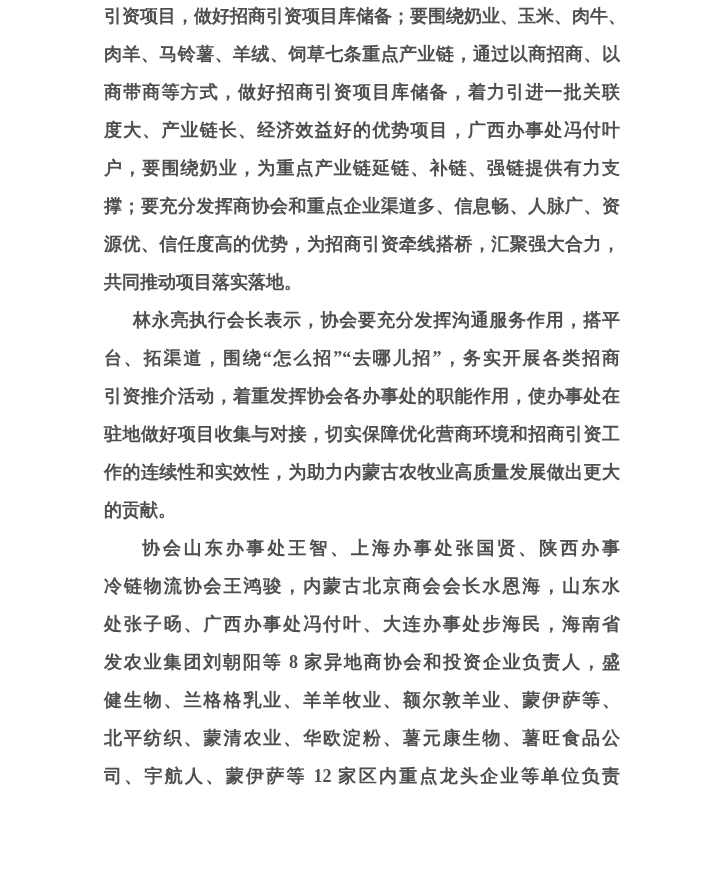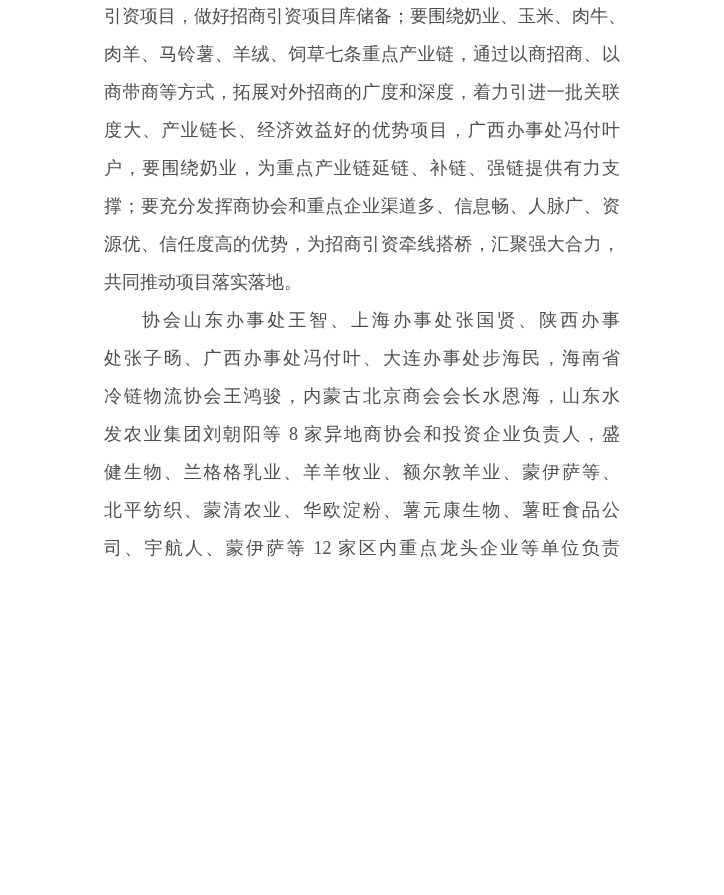--- a/index.html
+++ b/index.html
@@ -7,20 +7,21 @@
     padding: 0;
     background: #ffffff;
   }
   .page {
     position: relative;
     width: 724px;
     height: 835px;
     background: #ffffff;
     overflow: hidden;
     font-family: "Liberation Serif", "DejaVu Serif", serif;
+    font-weight: bold;
   }
   .text-block {
     position: absolute;
     left: 104px;
     top: -3px;
     width: 516px;
   }
   .para {
     margin: 0;
     padding: 0;
@@ -60,33 +61,41 @@
 </style>
 </head>
 <body>
 
 <div class="page">
   <div class="text-block">
 
     <div class="para">
       <div class="line">引资项目，做好招商引资项目库储备；要围绕奶业、玉米、肉牛、</div>
       <div class="line">肉羊、马铃薯、羊绒、饲草七条重点产业链，通过以商招商、以</div>
-      <div class="line">商带商等方式，拓展对外招商的广度和深度，着力引进一批关联</div>
+      <div class="line">商带商等方式，做好招商引资项目库储备，着力引进一批关联</div>
       <div class="line">度大、产业链长、经济效益好的优势项目，广西办事处冯付叶</div>
       <div class="line">户，要围绕奶业，为重点产业链延链、补链、强链提供有力支</div>
       <div class="line">撑；要充分发挥商协会和重点企业渠道多、信息畅、人脉广、资</div>
       <div class="line">源优、信任度高的优势，为招商引资牵线搭桥，汇聚强大合力，</div>
       <div class="line para-end">共同推动项目落实落地。</div>
     </div>
 
+    <div class="para">
+      <div class="line indent-sm">林永亮执行会长表示，协会要充分发挥沟通服务作用，搭平</div>
+      <div class="line">台、拓渠道，围绕“怎么招”“去哪儿招”，务实开展各类招商</div>
+      <div class="line">引资推介活动，着重发挥协会各办事处的职能作用，使办事处在</div>
+      <div class="line">驻地做好项目收集与对接，切实保障优化营商环境和招商引资工</div>
+      <div class="line">作的连续性和实效性，为助力内蒙古农牧业高质量发展做出更大</div>
+      <div class="line para-end">的贡献。</div>
+    </div>
 
     <div class="para">
       <div class="line indent-lg">协会山东办事处王智、上海办事处张国贤、陕西办事</div>
+      <div class="line">冷链物流协会王鸿骏，内蒙古北京商会会长水恩海，山东水</div>
       <div class="line">处张子旸、广西办事处冯付叶、大连办事处步海民，海南省</div>
-      <div class="line">冷链物流协会王鸿骏，内蒙古北京商会会长水恩海，山东水</div>
       <div class="line">发农业集团刘朝阳等 8 家异地商协会和投资企业负责人，盛</div>
       <div class="line">健生物、兰格格乳业、羊羊牧业、额尔敦羊业、蒙伊萨等、</div>
       <div class="line">北平纺织、蒙清农业、华欧淀粉、薯元康生物、薯旺食品公</div>
       <div class="line">司、宇航人、蒙伊萨等 12 家区内重点龙头企业等单位负责</div>
     </div>
 
   </div>
 
   <div class="page-number">- 18 -</div>
 </div>

